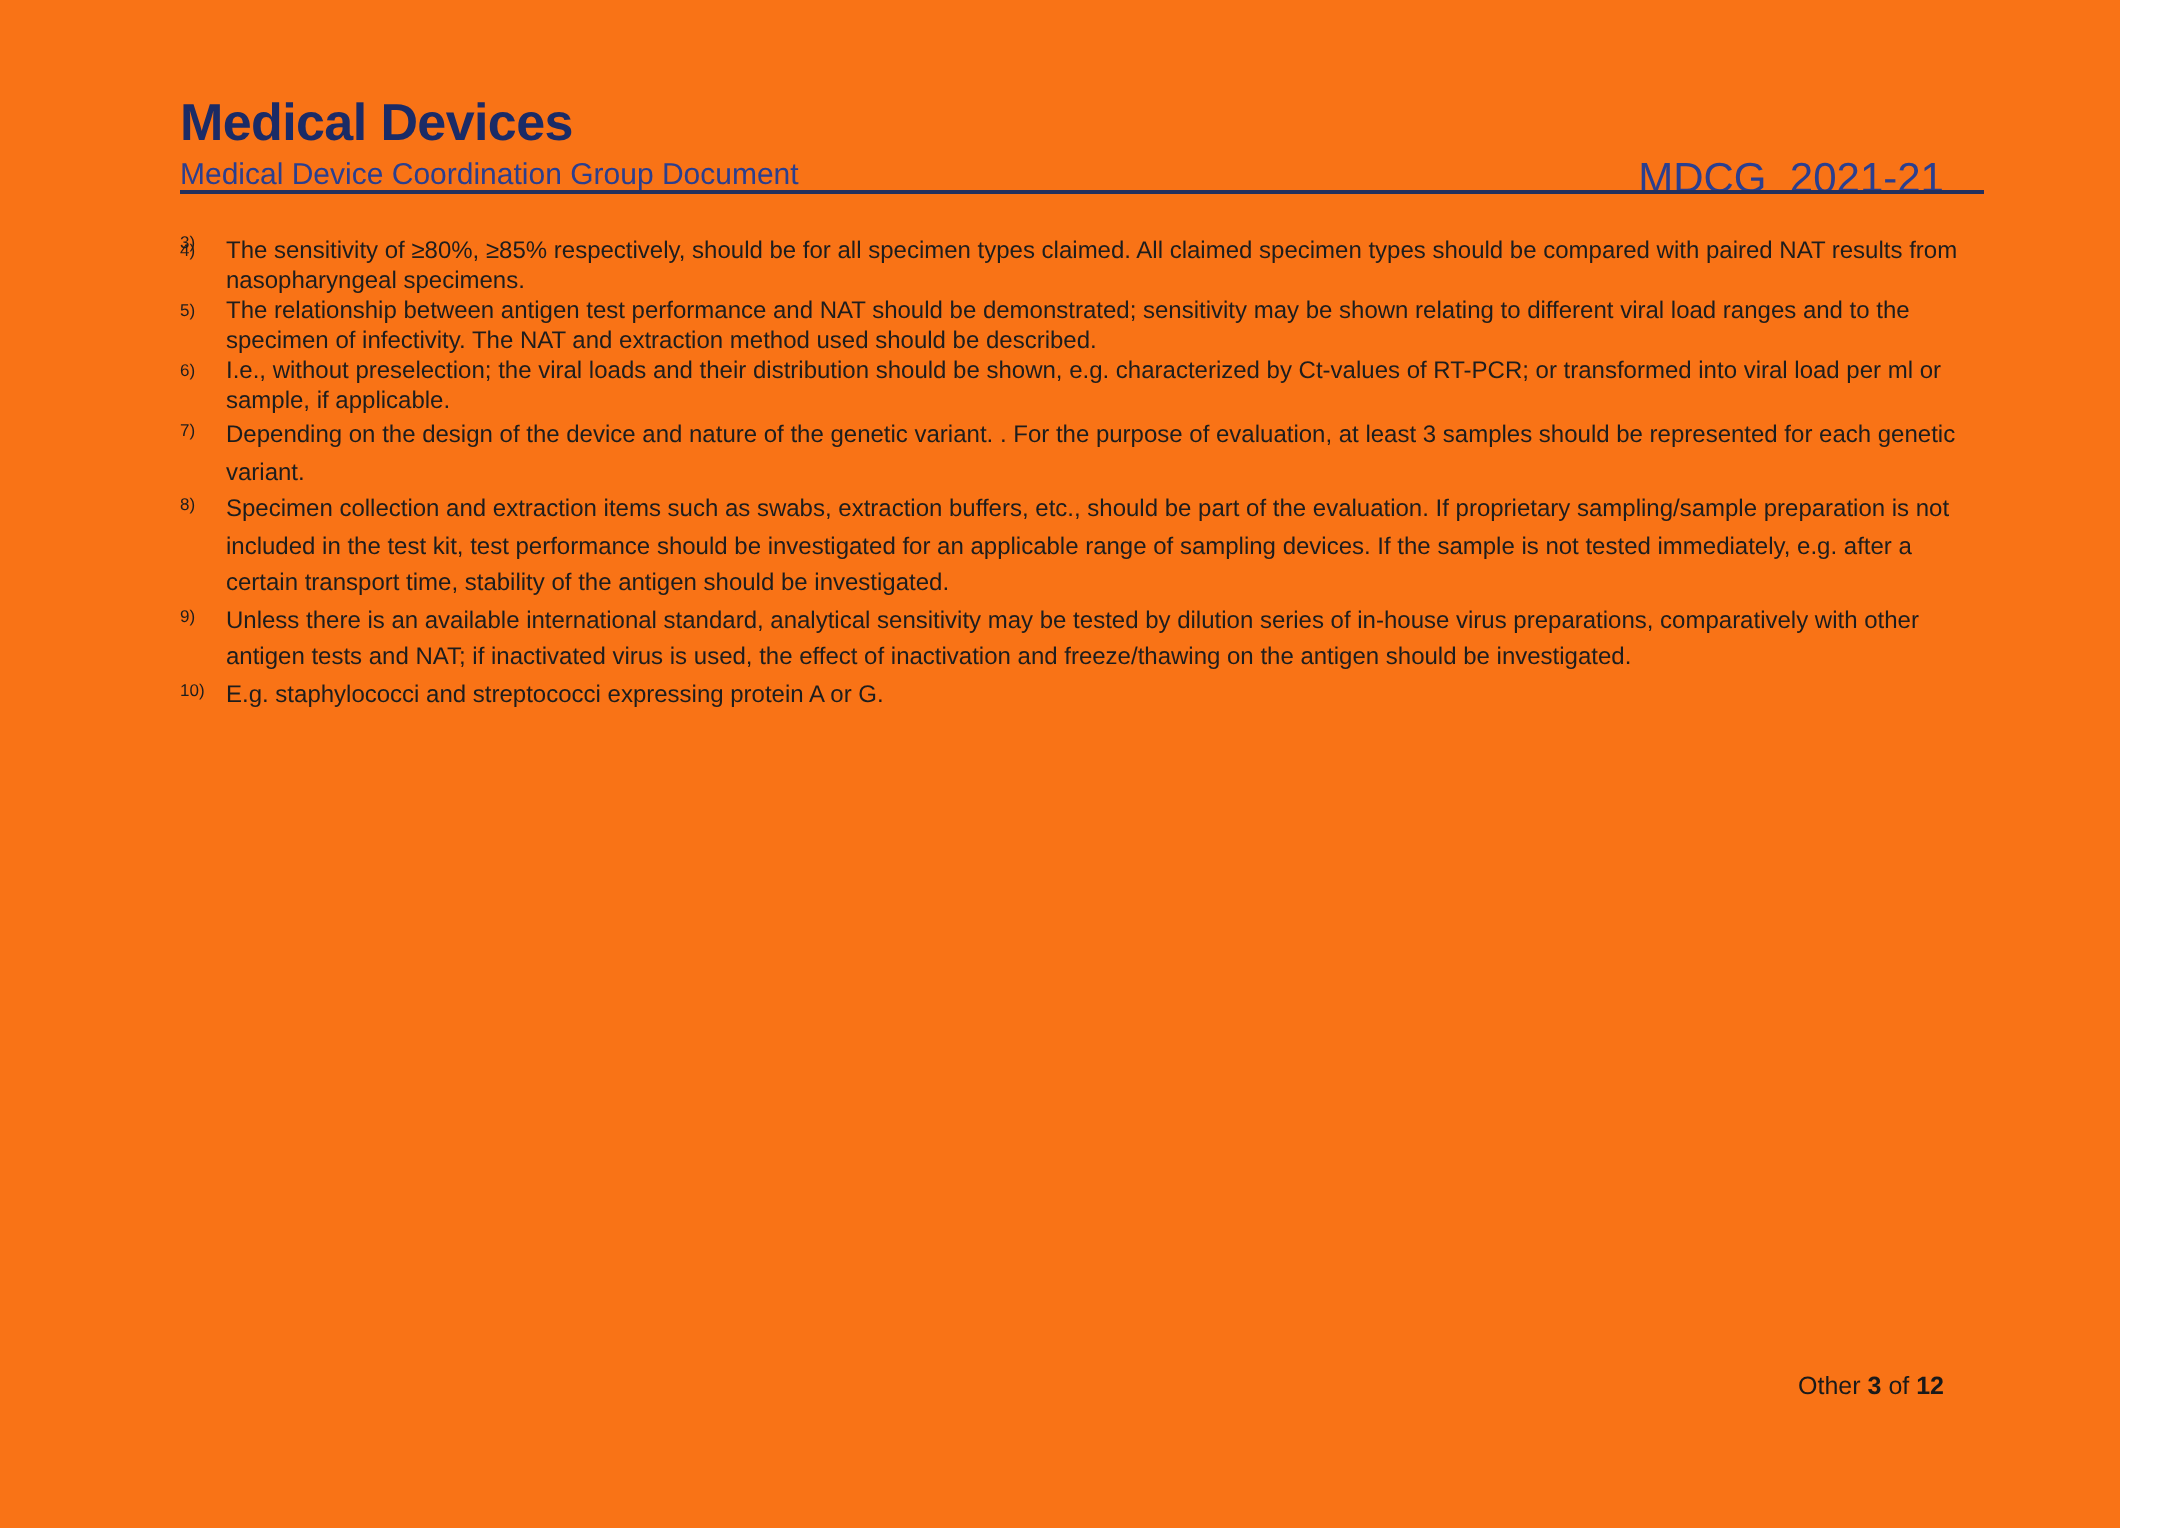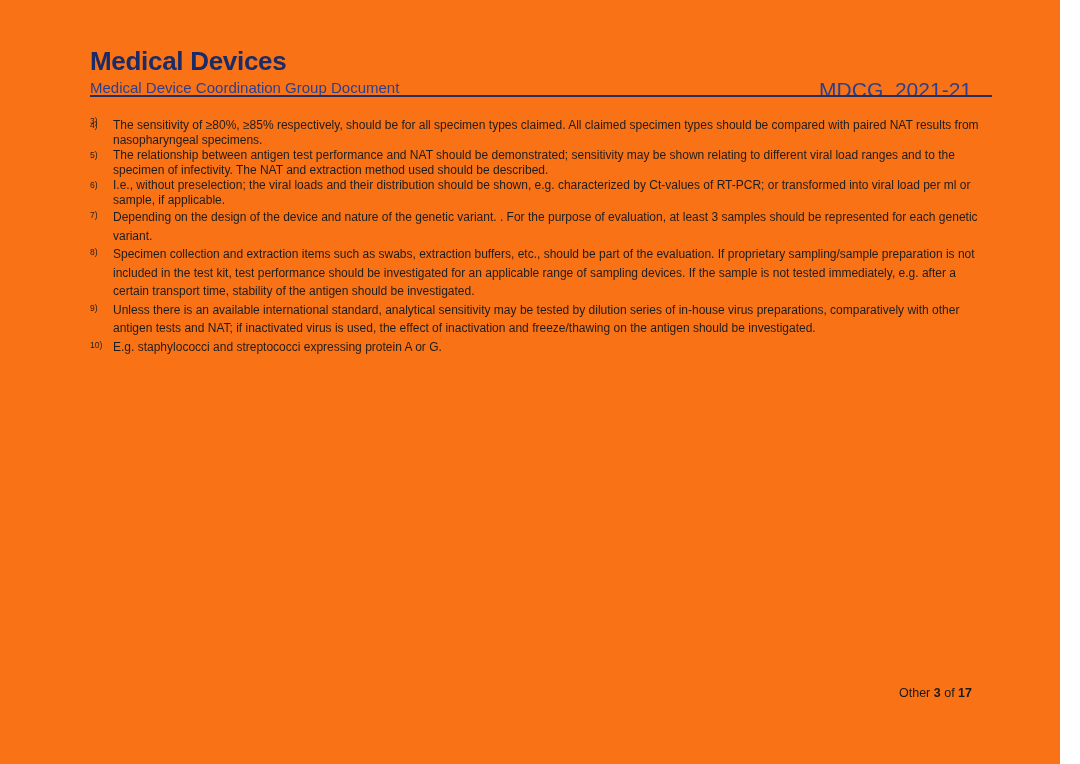--- a/index.html
+++ b/index.html
@@ -135,16 +135,16 @@
       <span class="text">Unless there is an available international standard, analytical sensitivity may be tested by dilution series of in-house virus preparations, comparatively with other antigen tests and NAT; if inactivated virus is used, the effect of inactivation and freeze/thawing on the antigen should be investigated.</span>
     </div>
 
     <div class="footnote spacious">
       <span class="marker">10)</span>
       <span class="text">E.g. staphylococci and streptococci expressing protein A or G.</span>
     </div>
   </div>
 
   <div class="page-footer">
-    <span>Other </span><span class="bold">3</span><span> of </span><span class="bold">17</span>
+    <span>Other </span><span class="bold">3</span><span> of </span><span class="bold">12</span>
   </div>
 
 </div>
 
 </body></html>

